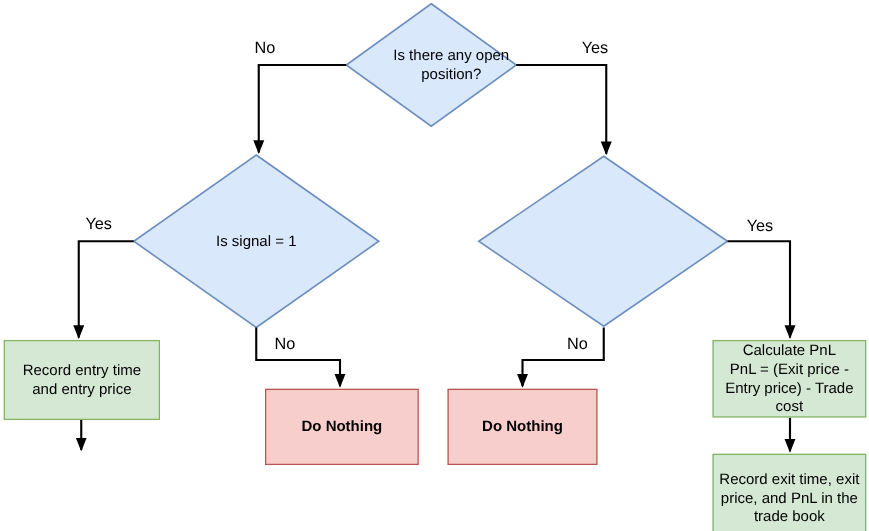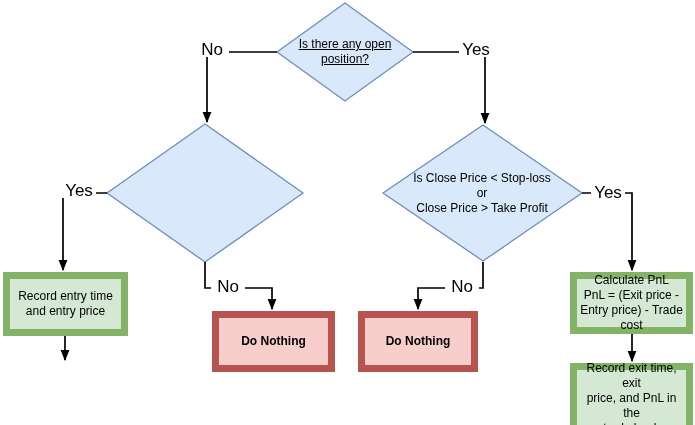--- a/index.html
+++ b/index.html
@@ -42,39 +42,38 @@
   }
   .box {
     position: absolute;
     display: flex;
     align-items: center;
     justify-content: center;
     text-align: center;
     font-size: 12px;
     line-height: 15px;
     white-space: pre-line;
-    border: 7px solid #f97316;
+    border: 1px solid #f97316;
   }
   .box.green {
     background: var(--green-fill, #d5e8d4);
     border-color: var(--green-border, #82b366);
   }
   .box.red {
     background: var(--red-fill, #f8cecc);
     border-color: var(--red-border, #b85450);
     font-weight: bold;
   }
   .edge-label {
     position: absolute;
     width: 34px;
     text-align: center;
-    font-size: 17px;
+    font-size: 13px;
     line-height: 14px;
     background: #ffffff;
-    margin-top: 12px;
   }
 </style>
 </head>
 <body>
 
 <div class="canvas">
 
   <svg class="wires" viewBox="0 0 695 425" aria-hidden="true">
     <defs>
       <marker id="arrowhead" viewBox="0 0 10 10" refX="9" refY="5" markerWidth="11" markerHeight="11" markerUnits="userSpaceOnUse" orient="auto">
@@ -89,25 +88,23 @@
     <path class="edge" d="M277,52 H207 V122" marker-end="url(#arrowhead)"></path>
     <path class="edge" d="M413,52 H485 V123" marker-end="url(#arrowhead)"></path>
     <path class="edge" d="M107,193 H63 V270" marker-end="url(#arrowhead)"></path>
     <path class="edge" d="M205,262 V288 H272 V309" marker-end="url(#arrowhead)"></path>
     <path class="edge" d="M483,262 V288 H418 V309" marker-end="url(#arrowhead)"></path>
     <path class="edge" d="M582,193 H632 V270" marker-end="url(#arrowhead)"></path>
     <path class="edge" d="M65,332 V360" marker-end="url(#arrowhead)"></path>
     <path class="edge" d="M632,334 V361" marker-end="url(#arrowhead)"></path>
   </svg>
 
-  <div class="node-text" style="left:280px; top:30px; width:130px; height:44px;text-decoration:underline;">Is there any open
+  <div class="node-text" style="left:296px; top:30px; width:130px; height:44px;">Is there any open
 position?</div>
-  <div class="node-text" style="left:392px; top:169px; width:180px; height:48px;">Is Close Price &lt; Stop-loss
-or
-Close Price &gt; Take Profit</div>
+  <div class="node-text" style="left:140px; top:178px; width:130px; height:30px;">Is signal = 1</div>
 
   <div class="box green" style="left:3px; top:272px; width:125px; height:64px;">
     <span>Record entry time
 and entry price</span>
   </div>
   <div class="box red" style="left:212px; top:311px; width:123px; height:61px;">
     <span>Do Nothing</span>
   </div>
   <div class="box red" style="left:358px; top:311px; width:120px; height:61px;">
     <span>Do Nothing</span>

